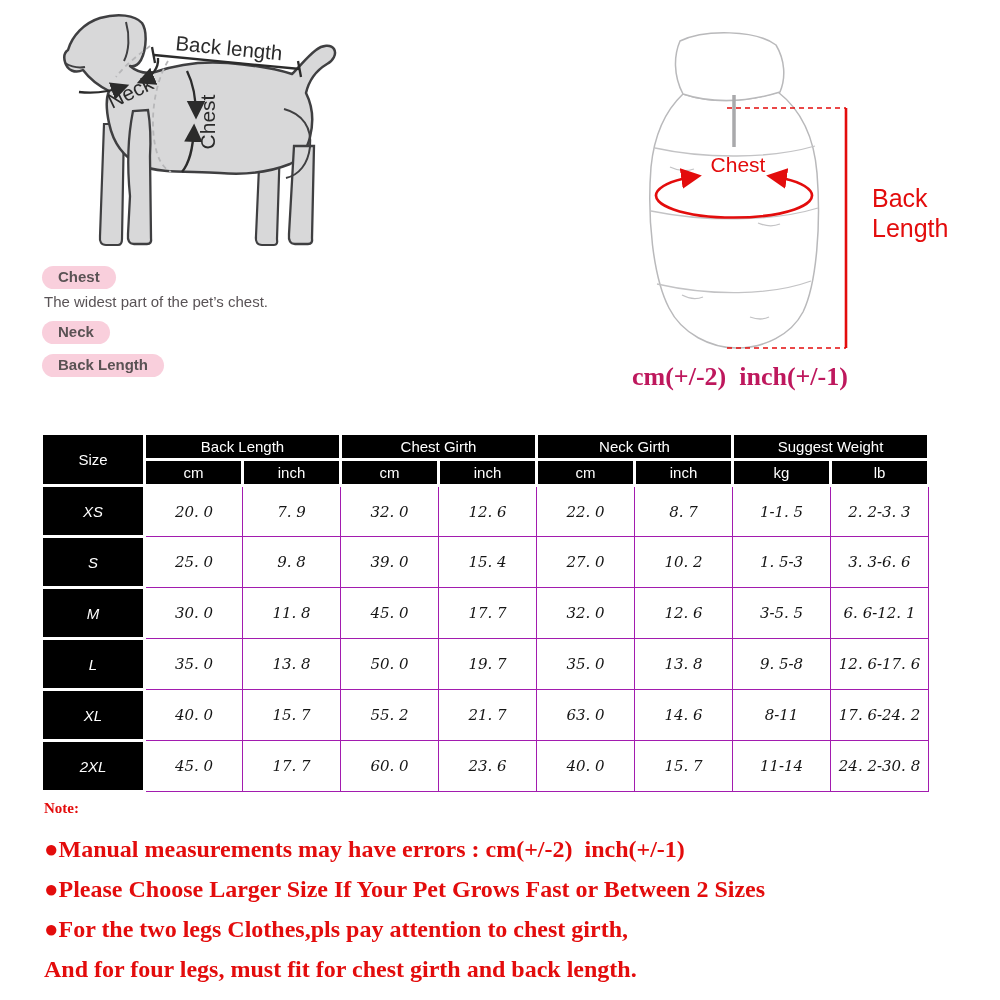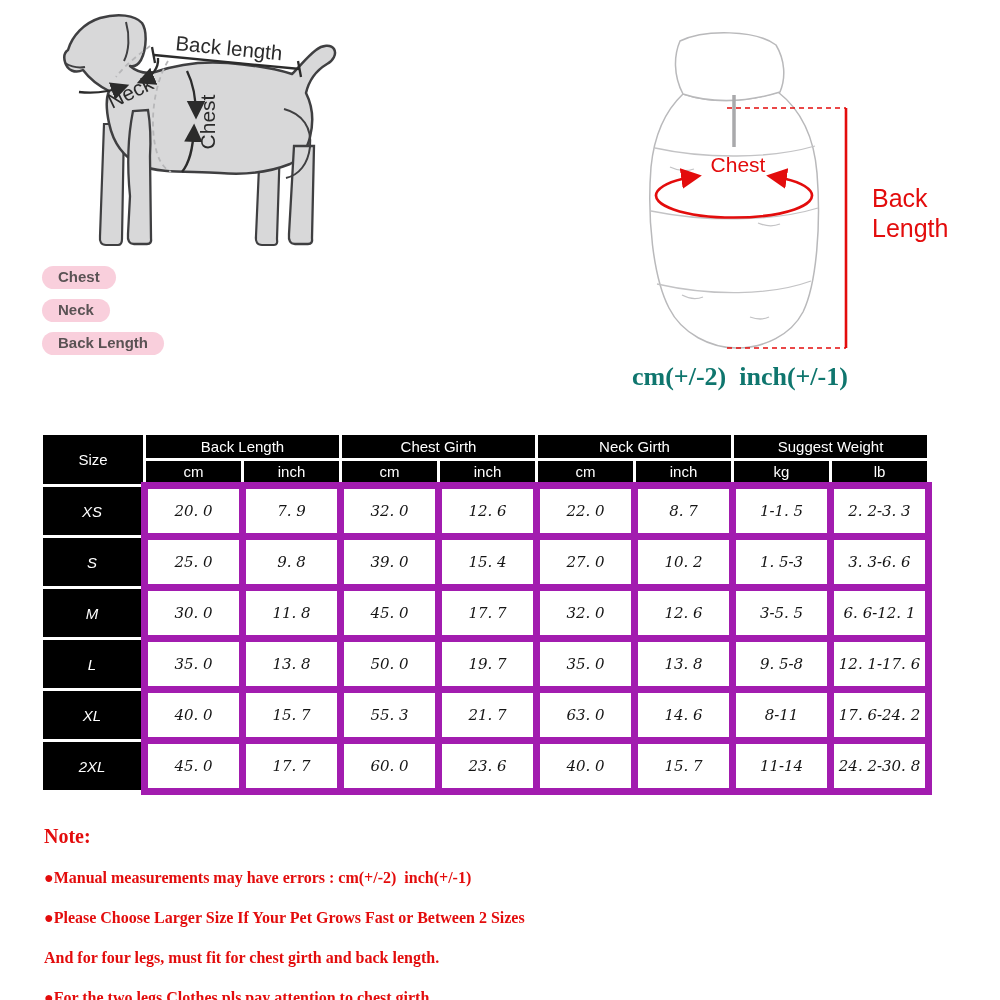--- a/index.html
+++ b/index.html
@@ -8,37 +8,37 @@
 
   
   .defs{position:absolute;left:42px;top:266px;}
   .def-item{margin-bottom:10px;}
   .badge{display:inline-block;background:#f9cfdc;color:#5a5254;font-weight:bold;
          font-size:15px;line-height:20px;padding:1px 16px 2px;border-radius:12px;}
   .def-desc{font-size:15px;color:#595356;margin:3px 0 0 2px;line-height:19px;}
 
   
   .tolerance{position:absolute;left:632px;top:362px;font-family:"Liberation Serif", serif;
-             font-weight:bold;font-size:26px;color:#0f766e;white-space:pre;}
+             font-weight:bold;font-size:26px;color:#be185d;white-space:pre;}
 
   
   table.size-table{position:absolute;left:40px;top:432px;border-collapse:collapse;table-layout:fixed;}
   .size-table th{background:#000;color:#fff;font-weight:normal;border:3px solid #fff;
                  font-size:15px;text-align:center;}
   .size-table thead tr.grp-row{height:26px;}
   .size-table thead tr.unit-row{height:26px;}
   .size-table tbody tr{height:51px;font-style:italic;}
-  .size-table td{border:7px solid #a21caf;text-align:center;color:#151515;
+  .size-table td{border:1px solid #a21caf;text-align:center;color:#151515;
                  font-family:"DejaVu Serif", serif;font-size:15px;white-space:pre;}
 
   
   .notes{position:absolute;left:44px;top:796px;color:#e30c0c;
          font-family:"Liberation Serif", serif;font-weight:bold;}
-  .notes-title{font-size:20px;line-height:24px;margin-bottom:18px;margin-top:28px;}
-  .note-line{font-size:16px;line-height:23px;margin-bottom:17px;white-space:pre;}
+  .notes-title{font-size:15px;line-height:24px;margin-bottom:18px;}
+  .note-line{font-size:24px;line-height:23px;margin-bottom:17px;white-space:pre;}
 
   
   .dog-svg{position:absolute;left:38px;top:6px;}
   .vest-svg{position:absolute;left:610px;top:15px;}
   svg text{font-family:"Liberation Sans", sans-serif;}
 </style>
 </head>
 <body>
 
 <div class="page">
@@ -135,20 +135,21 @@
     </g>
 
     <text x="128" y="157" text-anchor="middle" font-size="21" fill="#e30c0c">Chest</text>
     <text x="262" y="192" font-size="25" fill="#e30c0c">Back</text>
     <text x="262" y="222" font-size="25" fill="#e30c0c">Length</text>
   </svg>
 
   <div class="defs">
     <div class="def-item">
       <span class="badge">Chest</span>
+      <div class="def-desc">The widest part of the pet’s chest.</div>
     </div>
     <div class="def-item">
       <span class="badge">Neck</span>
     </div>
     <div class="def-item">
       <span class="badge">Back Length</span>
     </div>
   </div>
 
   <div class="tolerance">cm(+/-2)  inch(+/-1)</div>
@@ -220,27 +221,27 @@
       </tr>
       <tr>
         <th>L</th>
         <td>35. 0</td>
         <td>13. 8</td>
         <td>50. 0</td>
         <td>19. 7</td>
         <td>35. 0</td>
         <td>13. 8</td>
         <td>9. 5-8</td>
-        <td>12. 1-17. 6</td>
+        <td>12. 6-17. 6</td>
       </tr>
       <tr>
         <th>XL</th>
         <td>40. 0</td>
         <td>15. 7</td>
-        <td>55. 3</td>
+        <td>55. 2</td>
         <td>21. 7</td>
         <td>63. 0</td>
         <td>14. 6</td>
         <td>8-11</td>
         <td>17. 6-24. 2</td>
       </tr>
       <tr>
         <th>2XL</th>
         <td>45. 0</td>
         <td>17. 7</td>
@@ -251,17 +252,17 @@
         <td>11-14</td>
         <td>24. 2-30. 8</td>
       </tr>
     </tbody>
   </table>
 
   <div class="notes">
     <div class="notes-title">Note:</div>
     <div class="note-line">●Manual measurements may have errors : cm(+/-2)  inch(+/-1)</div>
     <div class="note-line">●Please Choose Larger Size If Your Pet Grows Fast or Between 2 Sizes</div>
+    <div class="note-line">●For the two legs Clothes,pls pay attention to chest girth,</div>
     <div class="note-line">And for four legs, must fit for chest girth and back length.</div>
-    <div class="note-line">●For the two legs Clothes,pls pay attention to chest girth,</div>
   </div>
 
 </div>
 
 </body></html>

